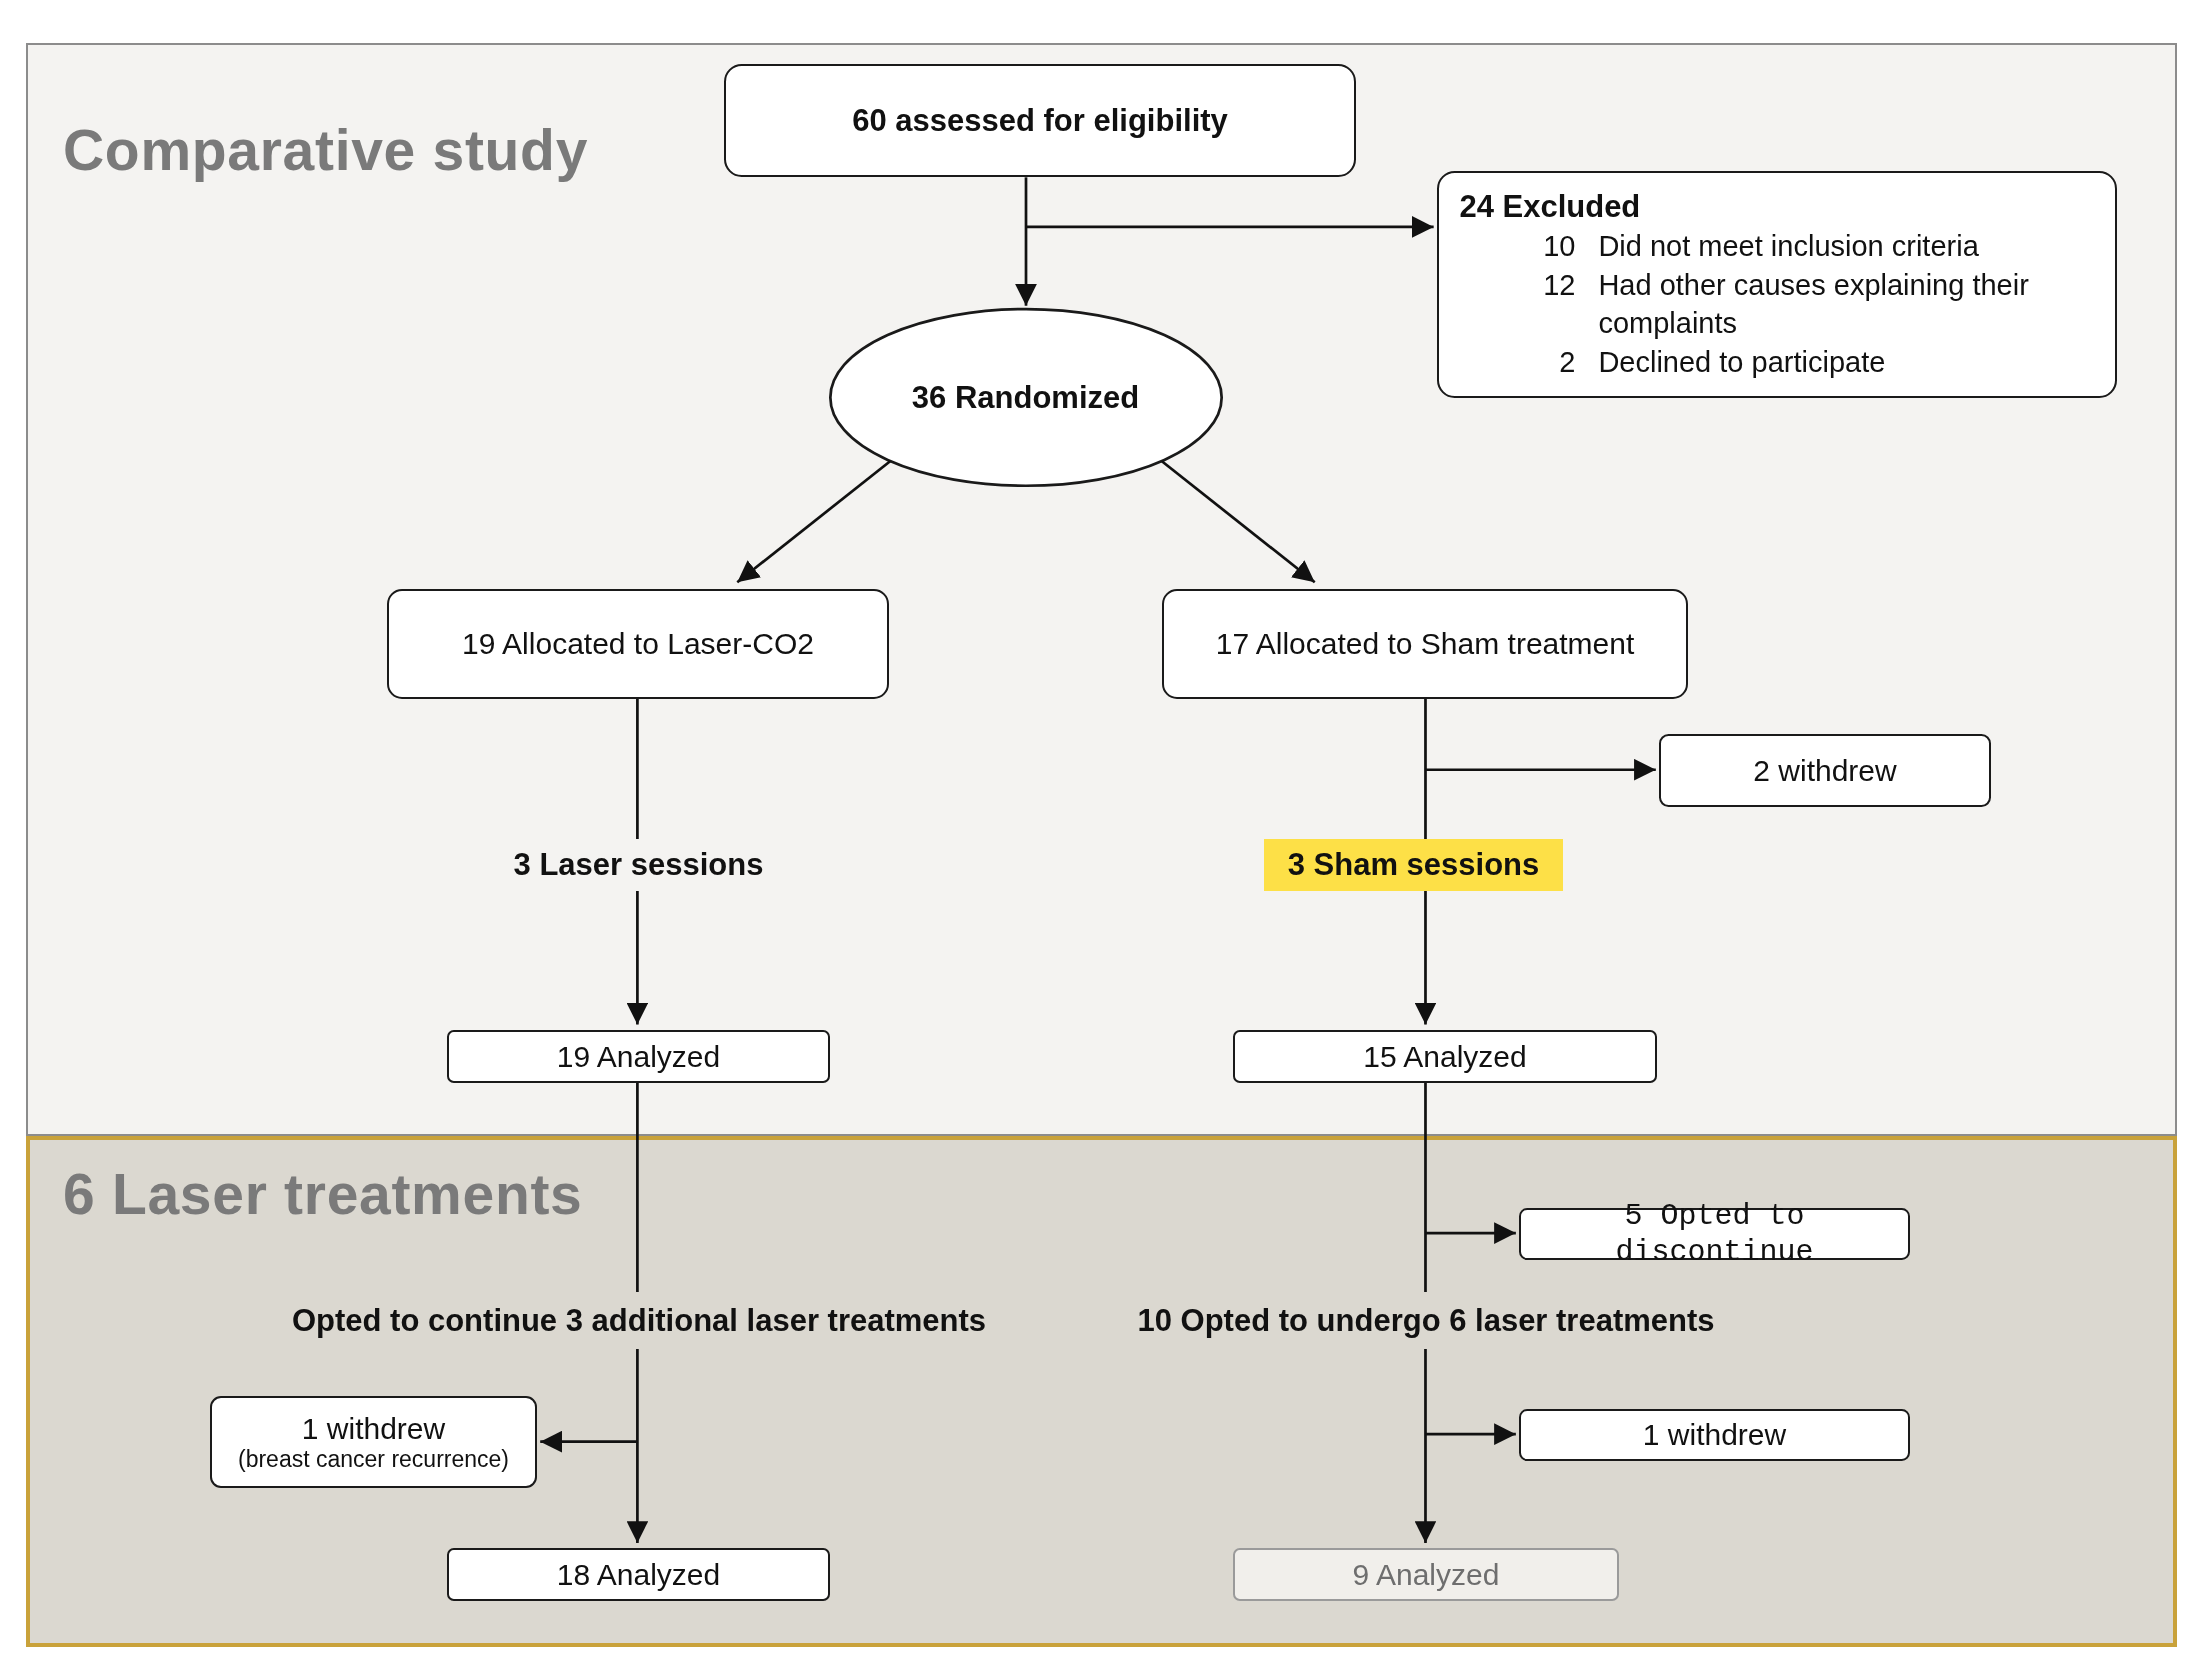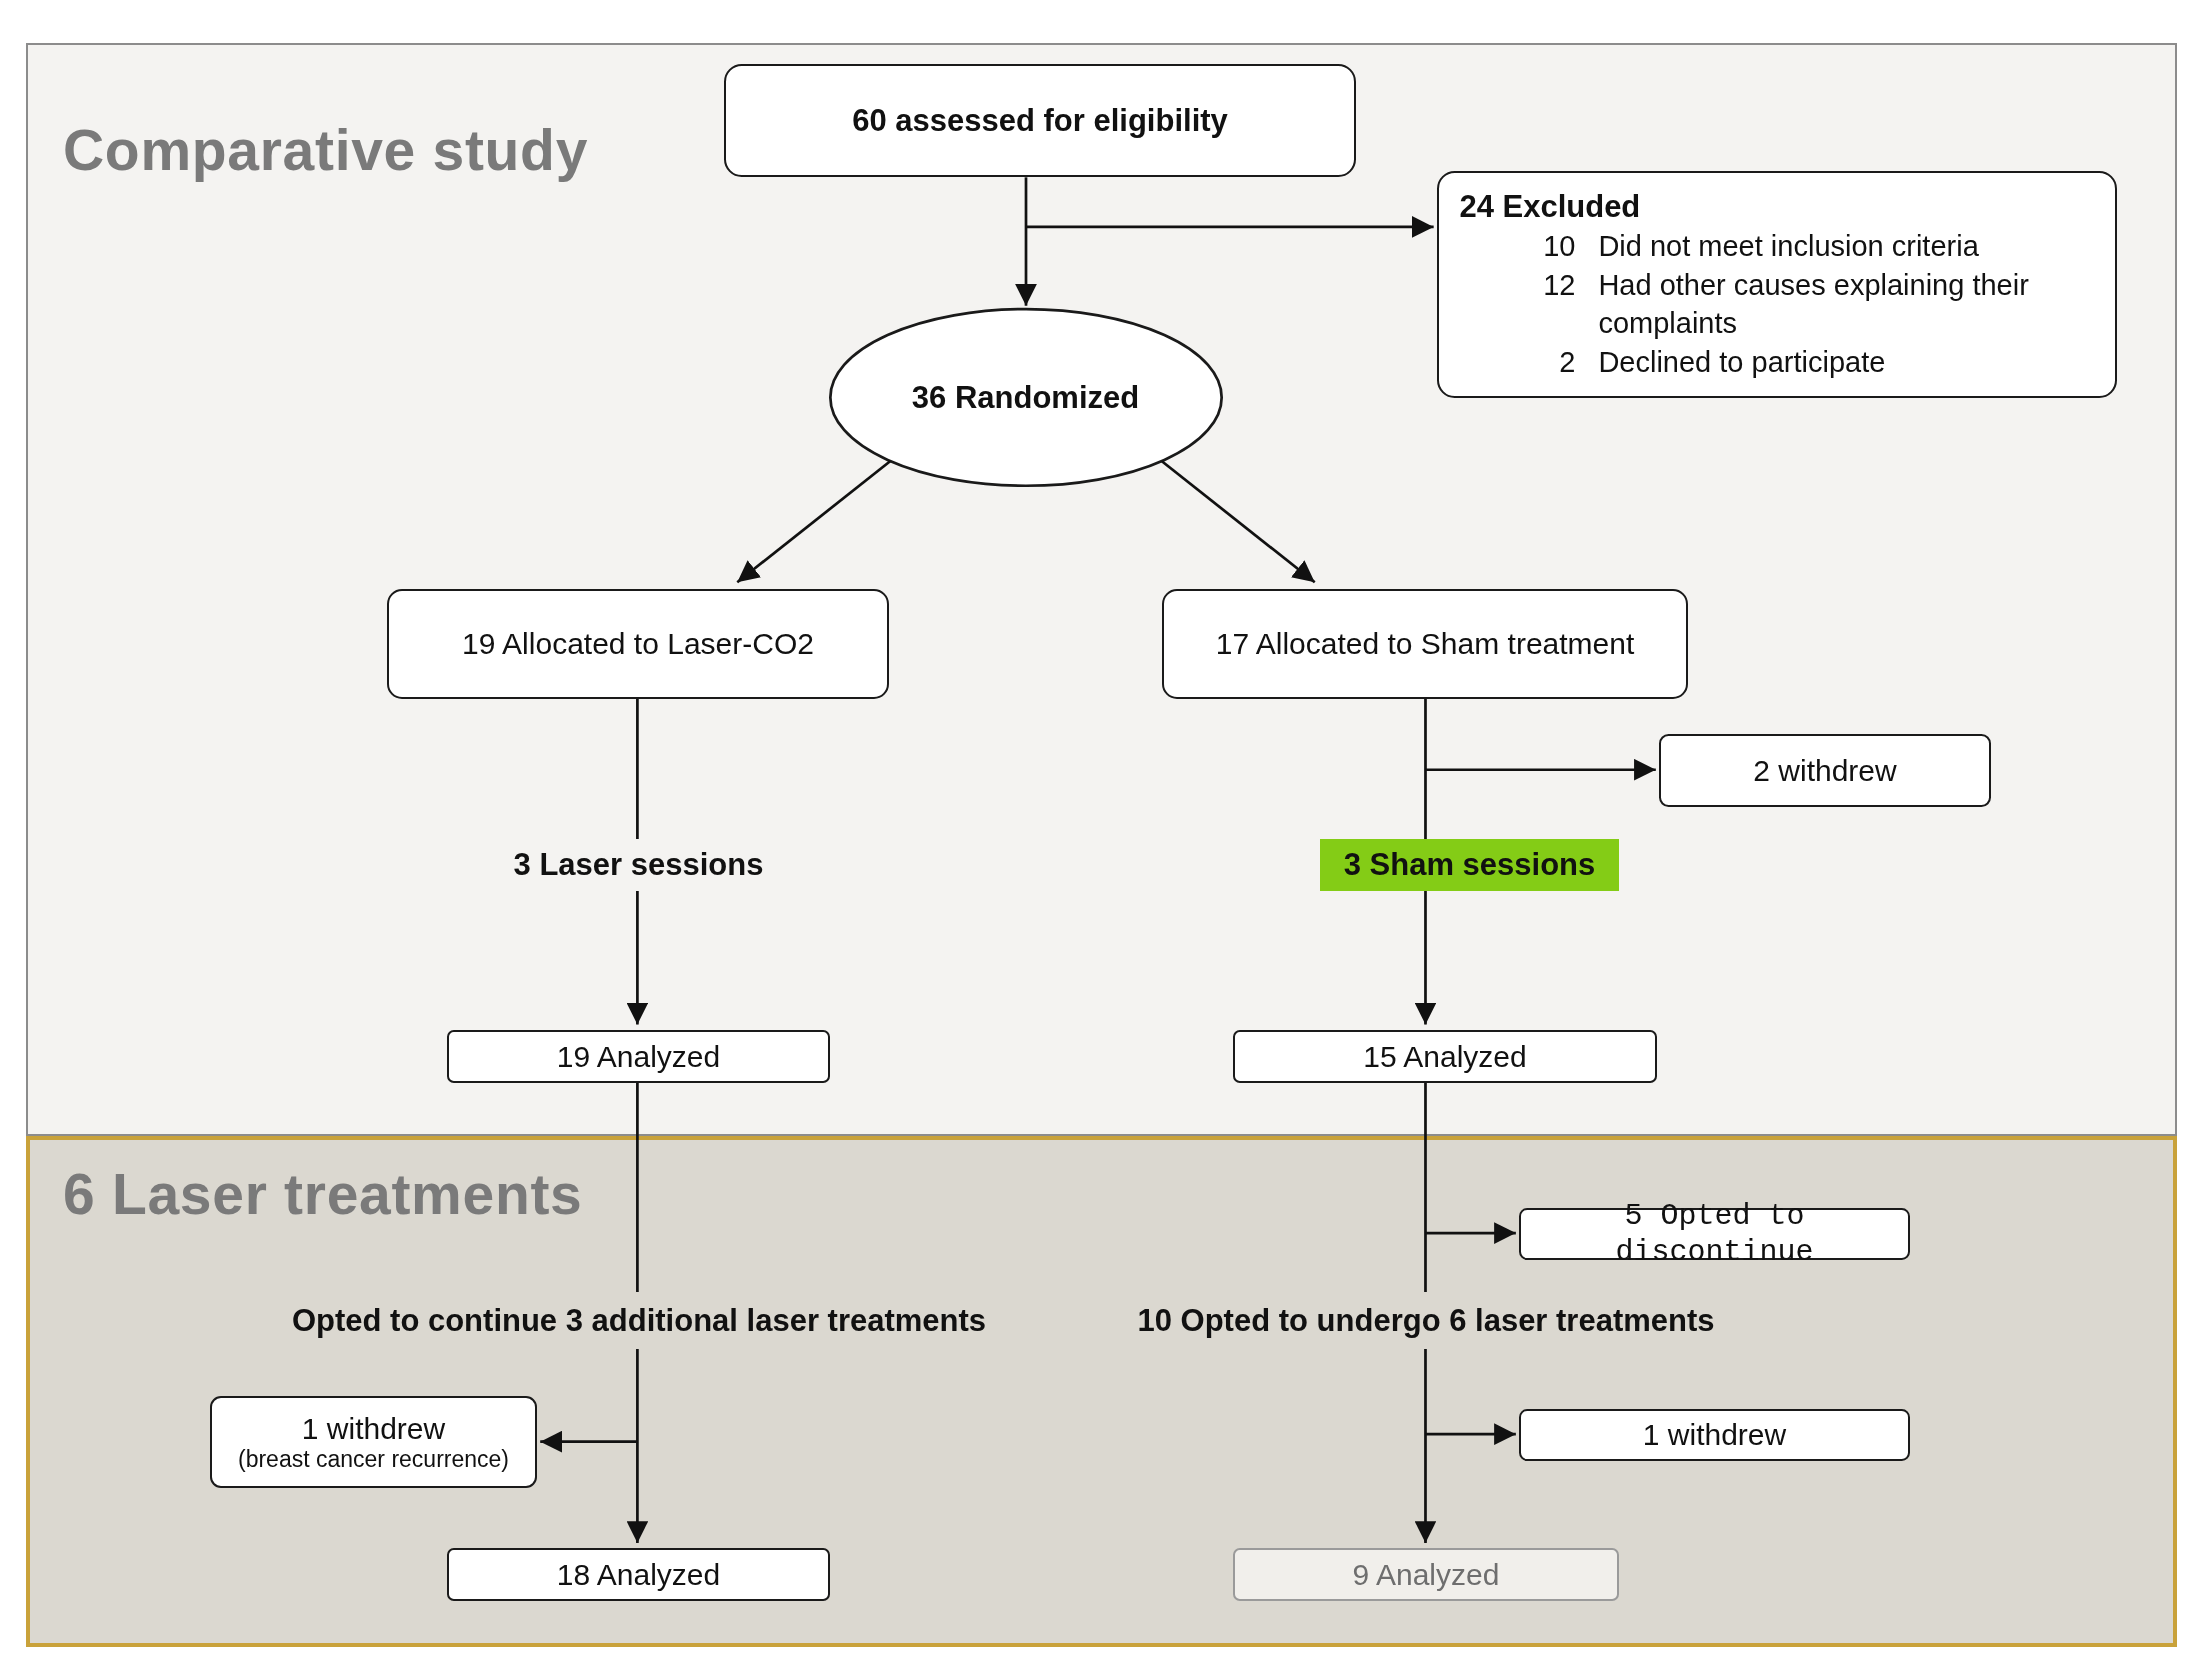--- a/index.html
+++ b/index.html
@@ -59,21 +59,21 @@
     position: absolute; left: 830px; top: 309px; width: 391px; height: 177px;
     display: flex; align-items: center; justify-content: center;
     font-weight: bold; font-size: 31px;
   }
 
   .n-alloc-laser { left: 387px; top: 589px; width: 502px; height: 110px; border-radius: 15px; }
   .n-alloc-sham  { left: 1162px; top: 589px; width: 526px; height: 110px; border-radius: 15px; }
   .n-withdrew2   { left: 1659px; top: 734px; width: 332px; height: 73px; border-radius: 9.5px; }
 
   .l-laser-sessions { left: 489px;  top: 839px; width: 299px; height: 52px; background: #f4f3f1; }
-  .l-sham-sessions  { left: 1320px; top: 839px; width: 299px; height: 52px; background: #84cc16; }
+  .l-sham-sessions  { left: 1264px; top: 839px; width: 299px; height: 52px; background: #fde047; }
 
   .n-analyzed19 { left: 447px;  top: 1030px; width: 383px; height: 53px; border-radius: 6.8px; }
   .n-analyzed15 { left: 1233px; top: 1030px; width: 424px; height: 53px; border-radius: 6.8px; }
 
   .n-discontinue { left: 1519px; top: 1208px; width: 391px; height: 52px; border-radius: 8.2px; font-family: Liberation Mono, monospace; }
 
   .l-continue { left: 245px;  top: 1292px; width: 788px; height: 57px; background: #dbd8d0; }
   .l-undergo  { left: 1086px; top: 1292px; width: 680px; height: 57px; background: #dbd8d0; }
 
   .n-withdrew1-left {

